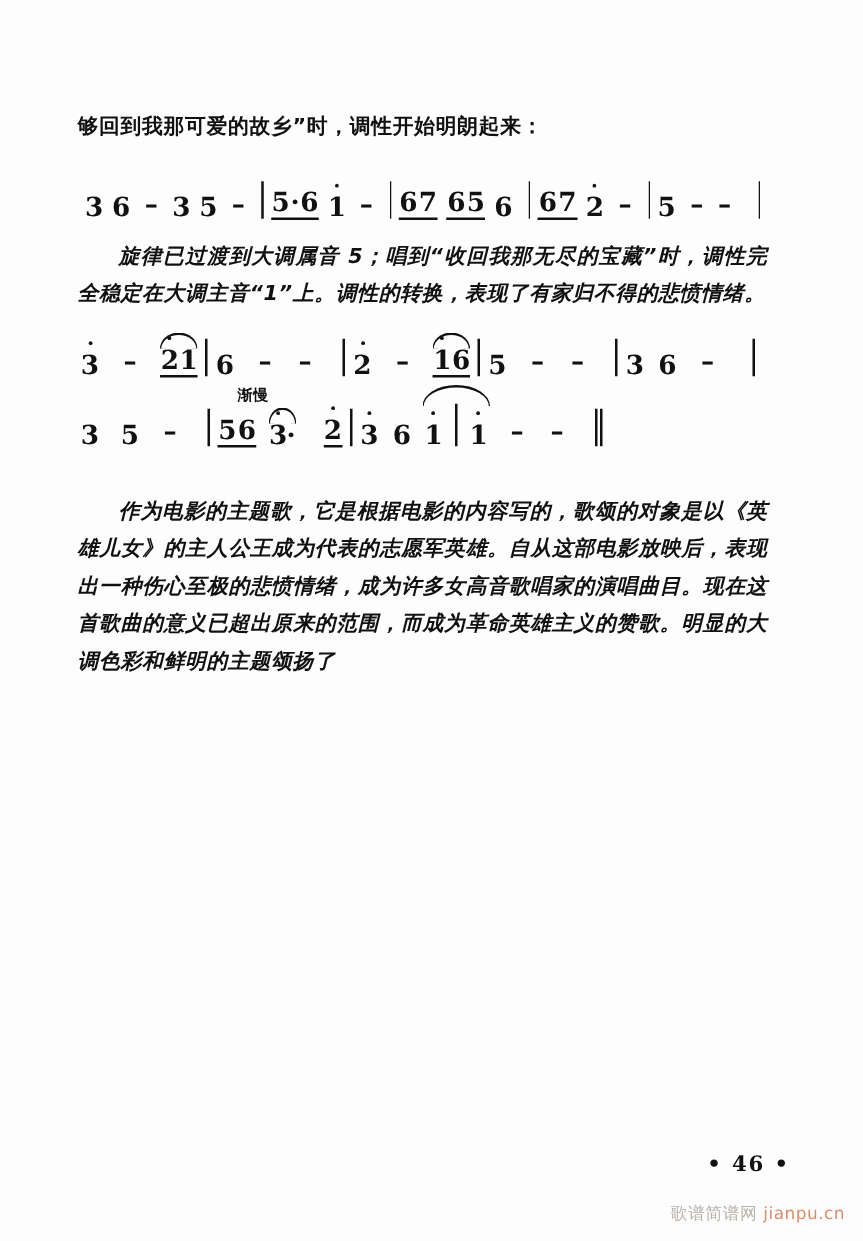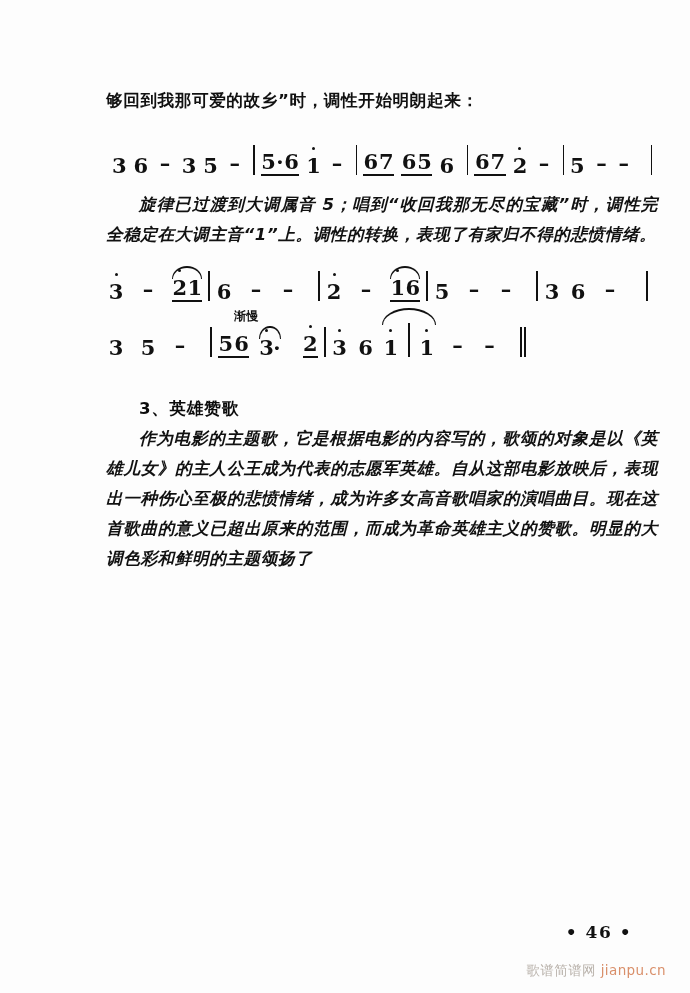--- a/index.html
+++ b/index.html
@@ -23,21 +23,20 @@
     inset: 0;
     background: #fdfdfd;
     padding: 0;
   }
 
   .content {
     position: absolute;
     left: 62px;
     top: 86px;
     width: 552px;
-    margin-left: 44px;
   }
 
   
   .para {
     font-family: "DejaVu Sans", "Liberation Sans", sans-serif;
     font-size: 16.6px;
     font-weight: 700;
     line-height: 30px;
     letter-spacing: 0.6px;
     text-align: justify;
@@ -164,21 +163,21 @@
     right: 58px;
     top: 922px;
     font-family: "DejaVu Serif", "Liberation Serif", serif;
     font-size: 17px;
     font-weight: 700;
     letter-spacing: 1.5px;
     color: #111;
   }
   .watermark {
     position: absolute;
-    right: 24px;
+    right: 14px;
     top: 962px;
     font-size: 13.5px;
     letter-spacing: 0.4px;
     white-space: nowrap;
   }
   .watermark .cn-part { color: #b9b2ab; font-weight: 400; }
   .watermark .en-part { color: #d98f6a; font-weight: 400; font-family: "DejaVu Sans", "Liberation Sans", sans-serif; }
 </style>
 </head>
 <body>
@@ -374,21 +373,20 @@
         <span class="spacer-s"></span>
         <span class="barline final"></span>
       </div>
     </div>
 
     <div class="gap-m"></div>
 
 
     <div class="gap-l"></div>
 
-    <h3 class="heading">3、英雄赞歌</h3>
 
 
     <p class="para indent">作为电影的主题歌，它是根据电影的内容写的，歌颂的对象是以《英雄儿女》的主人公王成为代表的志愿军英雄。自从这部电影放映后，表现出一种伤心至极的悲愤情绪，成为许多女高音歌唱家的演唱曲目。现在这首歌曲的意义已超出原来的范围，而成为革命英雄主义的赞歌。明显的大调色彩和鲜明的主题颂扬了</p>
 
   </div>
 
   <div class="page-number">• 46 •</div>
 
   <div class="watermark">
     <span class="cn-part">歌谱简谱网</span>

